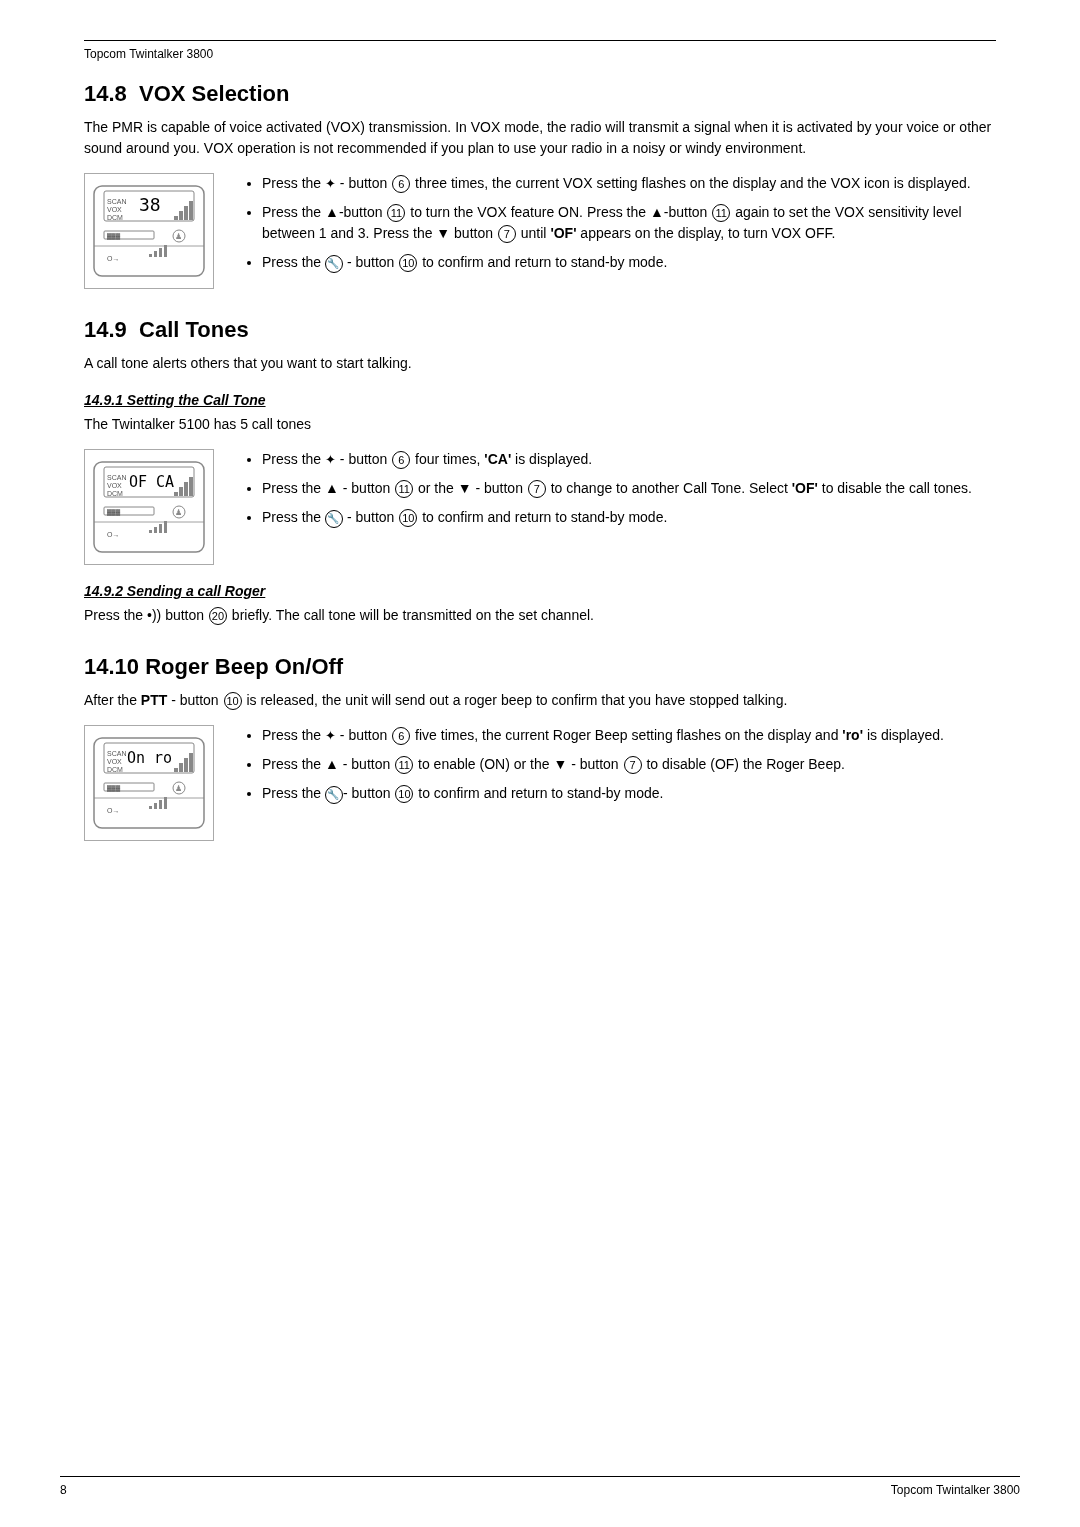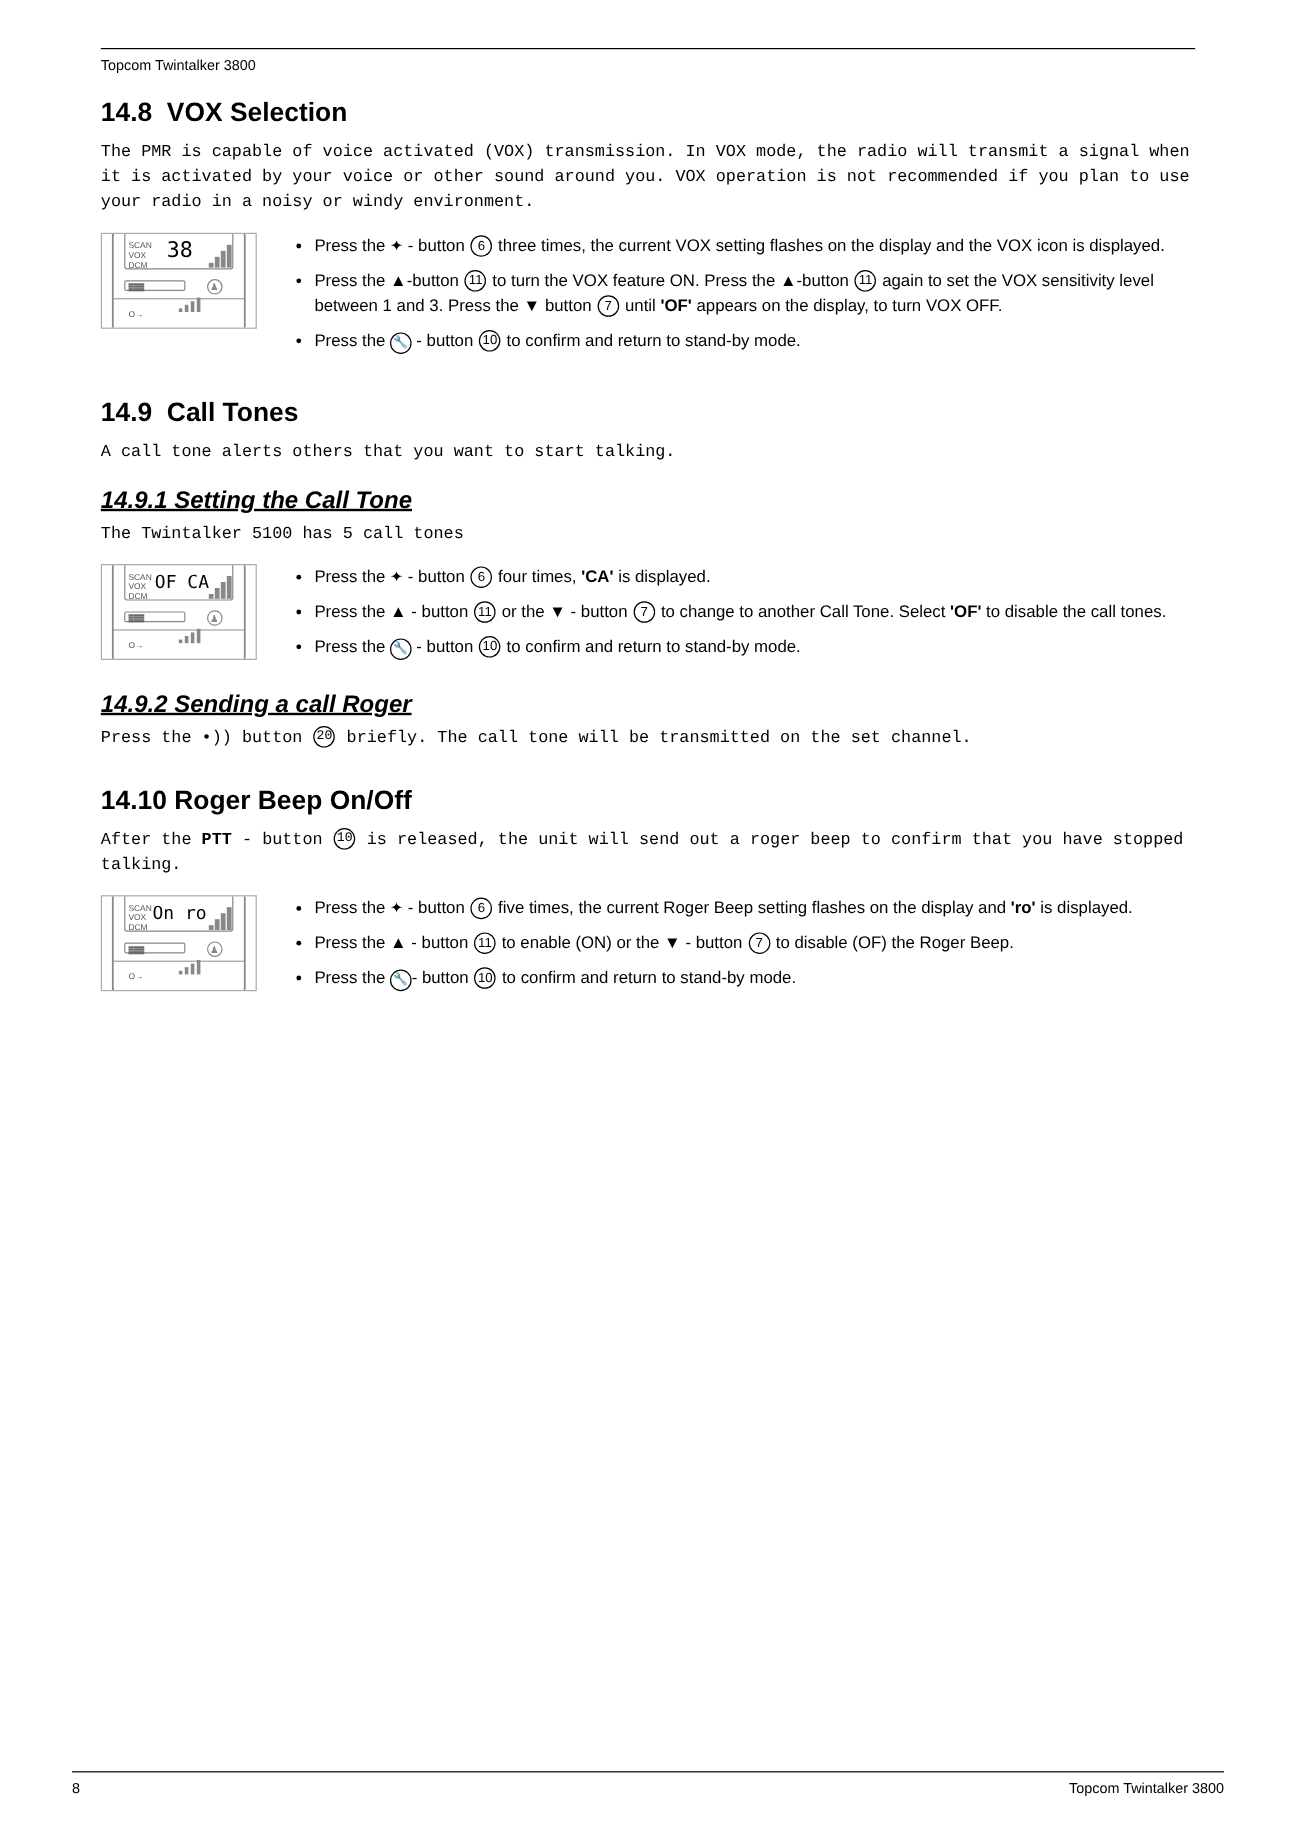--- a/index.html
+++ b/index.html
@@ -34,45 +34,44 @@
       font-size: 12px;
       border-top: 1px solid #000;
       padding-top: 6px;
     }
     h2 {
       font-size: 22px;
       font-weight: bold;
       margin-bottom: 10px;
     }
     h3 {
-      font-size: 20px;
+      font-size: 14px;
       font-weight: bold;
       font-style: italic;
       text-decoration: underline;
       margin-bottom: 6px;
       margin-top: 18px;
     }
     p {
       margin-bottom: 10px;
       line-height: 1.5;
-      font-family: Liberation Mono, monospace;
     }
     .section {
       margin-bottom: 28px;
     }
     .content-with-image {
       display: flex;
       gap: 24px;
       margin: 14px 0;
       align-items: flex-start;
     }
     .device-image {
       flex-shrink: 0;
       width: 130px;
-      height: 80px;
+      height: 116px;
       border: 1px solid #aaa;
       display: flex;
       align-items: center;
       justify-content: center;
       position: relative;
       overflow: hidden;
     }
     .bullet-list {
       flex: 1;
     }

